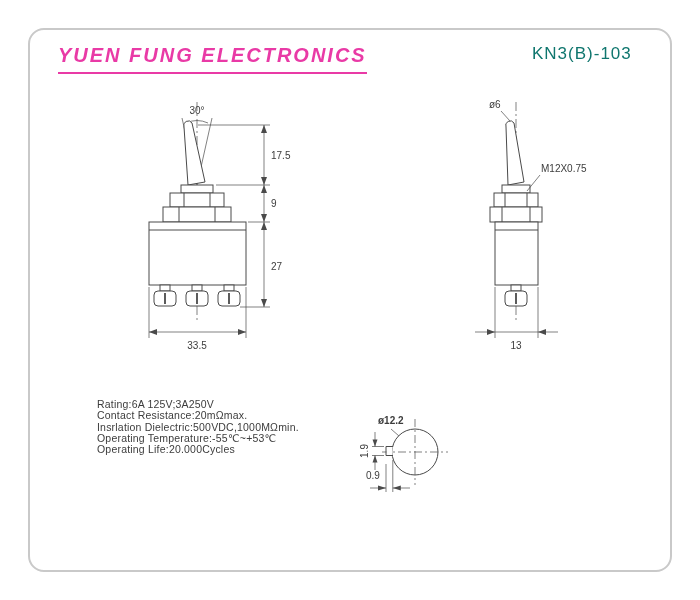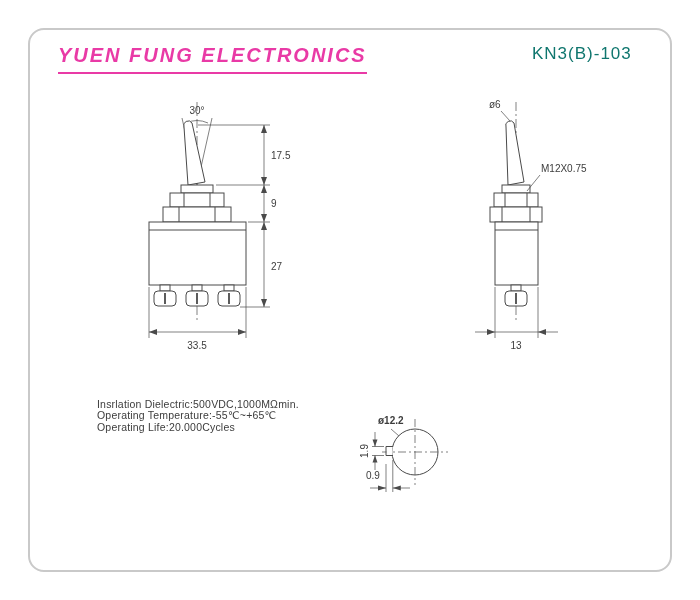--- a/index.html
+++ b/index.html
@@ -154,18 +154,20 @@
       <polygon points="42.8,83.5 34.8,86 42.8,88.5"></polygon>
     </g>
     <g font-size="9">
       <text x="20" y="22" font-weight="bold">ø12.2</text>
       <text x="10" y="49" transform="rotate(-90 10 49)" text-anchor="middle">1.9</text>
       <text x="8" y="77">0.9</text>
     </g>
   </svg>
 
   <div class="specs">
+    <div>Rating:6A 125V;3A250V</div>
+    <div>Contact Resistance:20mΩmax.</div>
     <div>Insrlation Dielectric:500VDC,1000MΩmin.</div>
-    <div>Operating Temperature:-55℃~+65℃</div>
+    <div>Operating Temperature:-55℃~+53℃</div>
     <div>Operating Life:20.000Cycles</div>
   </div>
 
 </div>
 
 </body></html>

